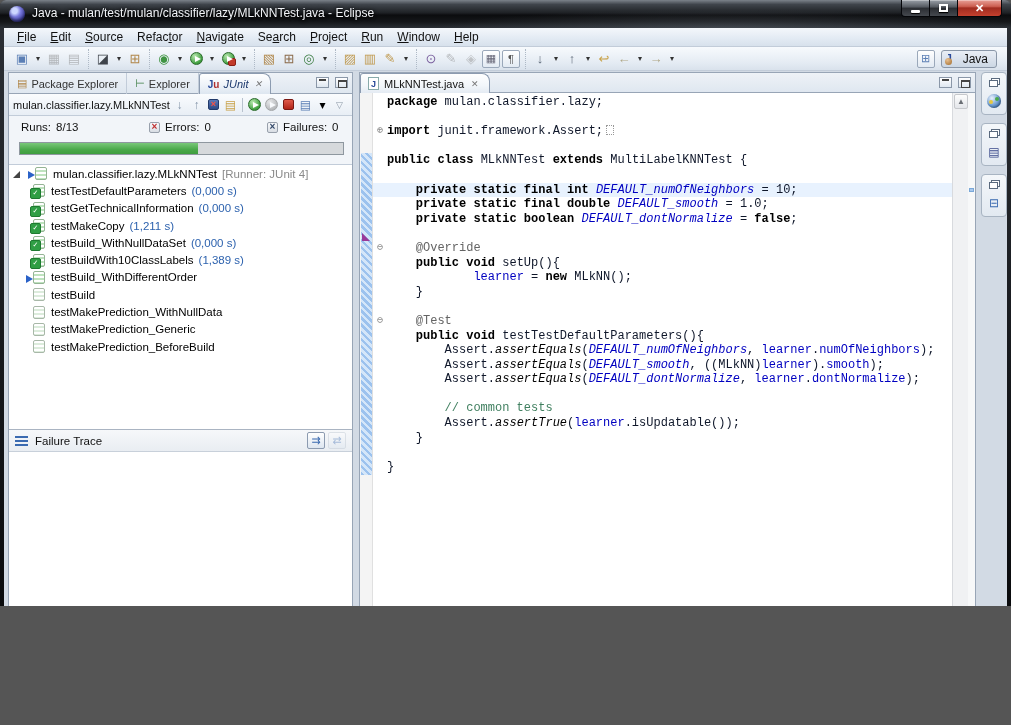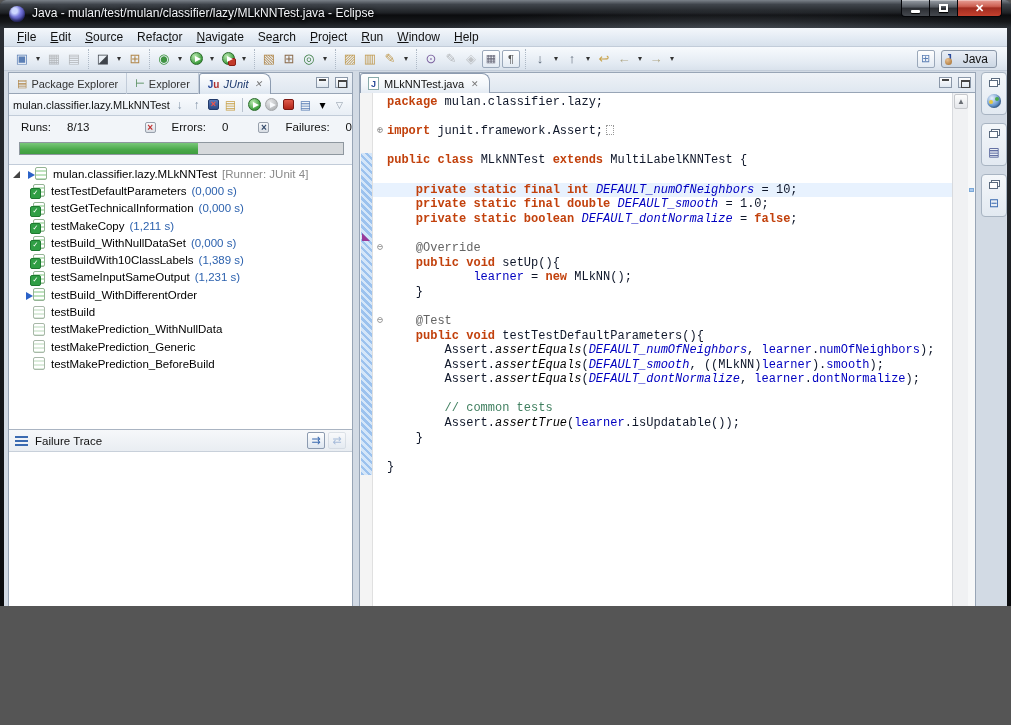--- a/index.html
+++ b/index.html
@@ -108,21 +108,21 @@
   }
   #junit-class-label { color:#111; white-space:nowrap; overflow:hidden; }
   .junit-icons { margin-left:auto; display:flex; align-items:center; }
   .jt-btn { width:17px; height:17px; display:flex; align-items:center; justify-content:center; font-size:12px; border-radius:2px; }
   .jt-sep { width:1px; height:14px; background:#b8c2ce; margin:0 3px; }
   .arrow-glyph { font-weight:bold; color:#8494a8; }
   .bsq { width:11px; height:11px; background:linear-gradient(#5a7ab8,#2c4a86); border:1px solid #223a6a; border-radius:2px;
      color:#ff5040; font-size:9px; font-weight:bold; display:flex; align-items:center; justify-content:center; line-height:1; }
   .stop-sq { width:11px; height:11px; background:linear-gradient(#e05a4a,#b02418); border:1px solid #7a1812; border-radius:2px; }
   .counts { height:22px; display:flex; align-items:center; font-size:11.5px; color:#111; padding-left:12px; background:#f2f5f9; }
-  .count-block { display:flex; align-items:flex-end; gap:16px; }
+  .count-block { display:flex; align-items:center; gap:5px; }
   .sq-ico { width:11px; height:11px; border:1px solid #98a0ac; background:linear-gradient(#f8f9fb,#d8dde4);
      font-size:10px; font-weight:bold; display:flex; align-items:center; justify-content:center; line-height:1; border-radius:2px;}
   .sq-ico.err { color:#c03030; }
   .sq-ico.fail{ color:#33496a; }
   #progress-track {
     position:absolute; left:10px; top:69px; width:325px; height:13px;
     background:#d6d9dc; border:1px solid #8e979f;
   }
   #progress-fill { height:100%; background:linear-gradient(#79c879,#4aa84a 60%,#3f9e3f); }
   #tree {
@@ -170,21 +170,21 @@
   #ruler { position:absolute; left:0; top:0; width:13px; height:585px; background:#f4f4f4; border-right:1px solid #e0e0e0; }
   #range-indicator { position:absolute; left:1px; top:60px; width:11px; height:322px;
     background:repeating-linear-gradient(45deg,#9cc2ee 0 2.5px,#d4e6f9 2.5px 5px); }
   #ruler-marker { position:absolute; left:2px; top:140px; width:0; height:0;
     border-bottom:8px solid #9a3a9a; border-right:8px solid transparent; }
   #code { position:absolute; left:13px; top:2px; width:580px;
     font-family:"Liberation Mono", monospace; font-size:12px; line-height:14.6px; white-space:pre; }
   .cl { display:flex; height:14.6px; }
   .fold { width:14px; flex:none; color:#8a8a8a; font-size:10px; text-align:center; line-height:14px; }
   .cl.hl { background:#e8f2fe; }
-  .tk-kw { color:#c2410c; font-weight:bold;text-align:right; }
+  .tk-kw { color:#000000; font-weight:bold;text-align:right; }
   .tk-pl { color:#0f172a; }
   .tk-sf { color:#0000c0; font-style:italic; }
   .tk-fl { color:#0000c0; }
   .tk-sm { color:#000; font-style:italic; }
   .tk-cm { color:#3f7f5f; }
   .tk-an { color:#646464; }
   .tk-box { display:inline-block; width:8px; height:10px; border:1px dotted #999; margin-left:3px; transform:translateY(1px); }
   #vscroll { position:absolute; right:7px; top:20px; width:16px; height:571px; background:#f0f1f3; border-left:1px solid #d8dade; }
   .scroll-arrow { position:absolute; left:1px; width:14px; height:15px; background:linear-gradient(#fdfdfd,#e4e6ea);
     border:1px solid #c6c8cc; border-radius:2px; color:#6a6e74; font-size:8px; text-align:center; line-height:14px; }
@@ -417,25 +417,20 @@
               <span class="i-test pass"></span>
               <span>testBuild_WithNullDataSet</span>
               <span class="t-time">(0,000 s)</span>
             </div>
             <div class="tree-row child">
               <span class="i-test pass"></span>
               <span>testBuildWith10ClassLabels</span>
               <span class="t-time">(1,389 s)</span>
             </div>
             <div class="tree-row child">
-              <span class="i-test pass"></span>
-              <span>testSameInputSameOutput</span>
-              <span class="t-time">(1,231 s)</span>
-            </div>
-            <div class="tree-row child">
               <span class="i-test run"></span>
               <span>testBuild_WithDifferentOrder</span>
             </div>
             <div class="tree-row child">
               <span class="i-test pending"></span>
               <span>testBuild</span>
             </div>
             <div class="tree-row child">
               <span class="i-test pending"></span>
               <span>testMakePrediction_WithNullData</span>

